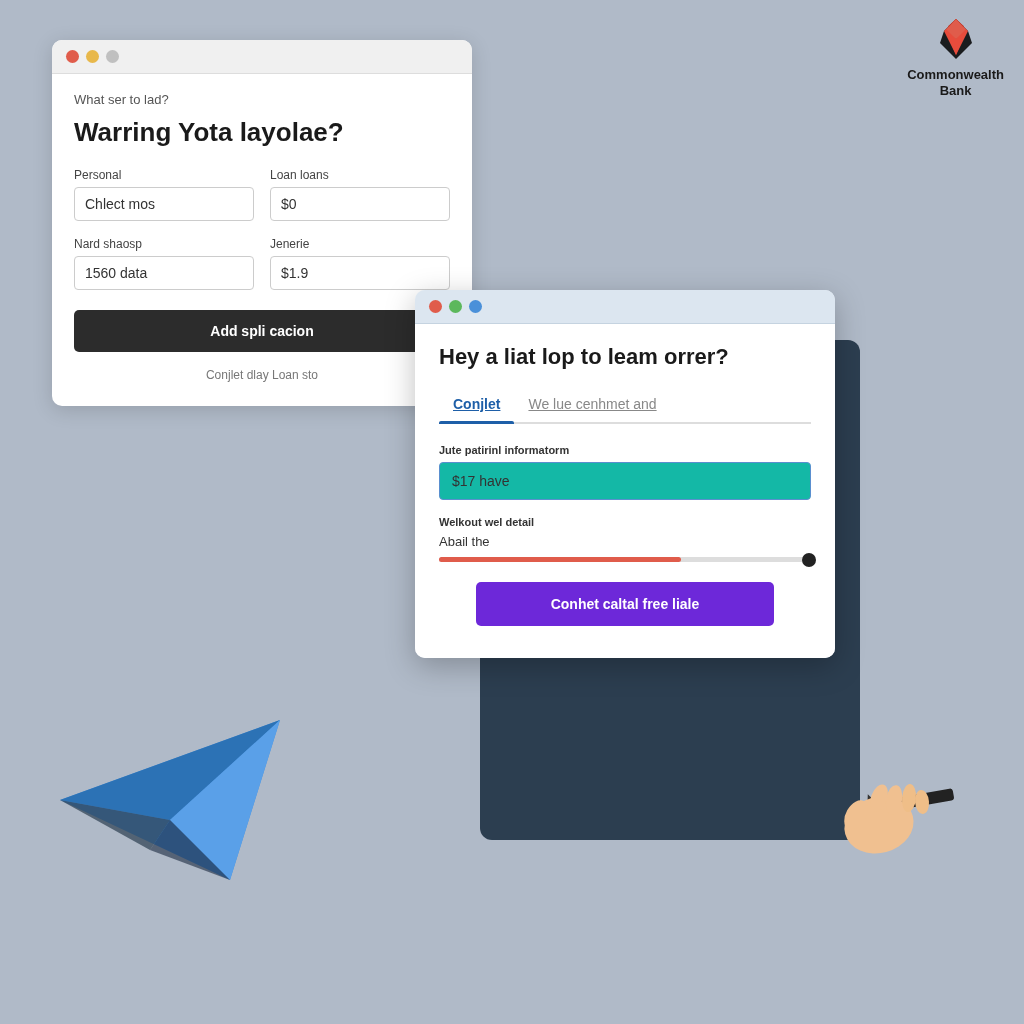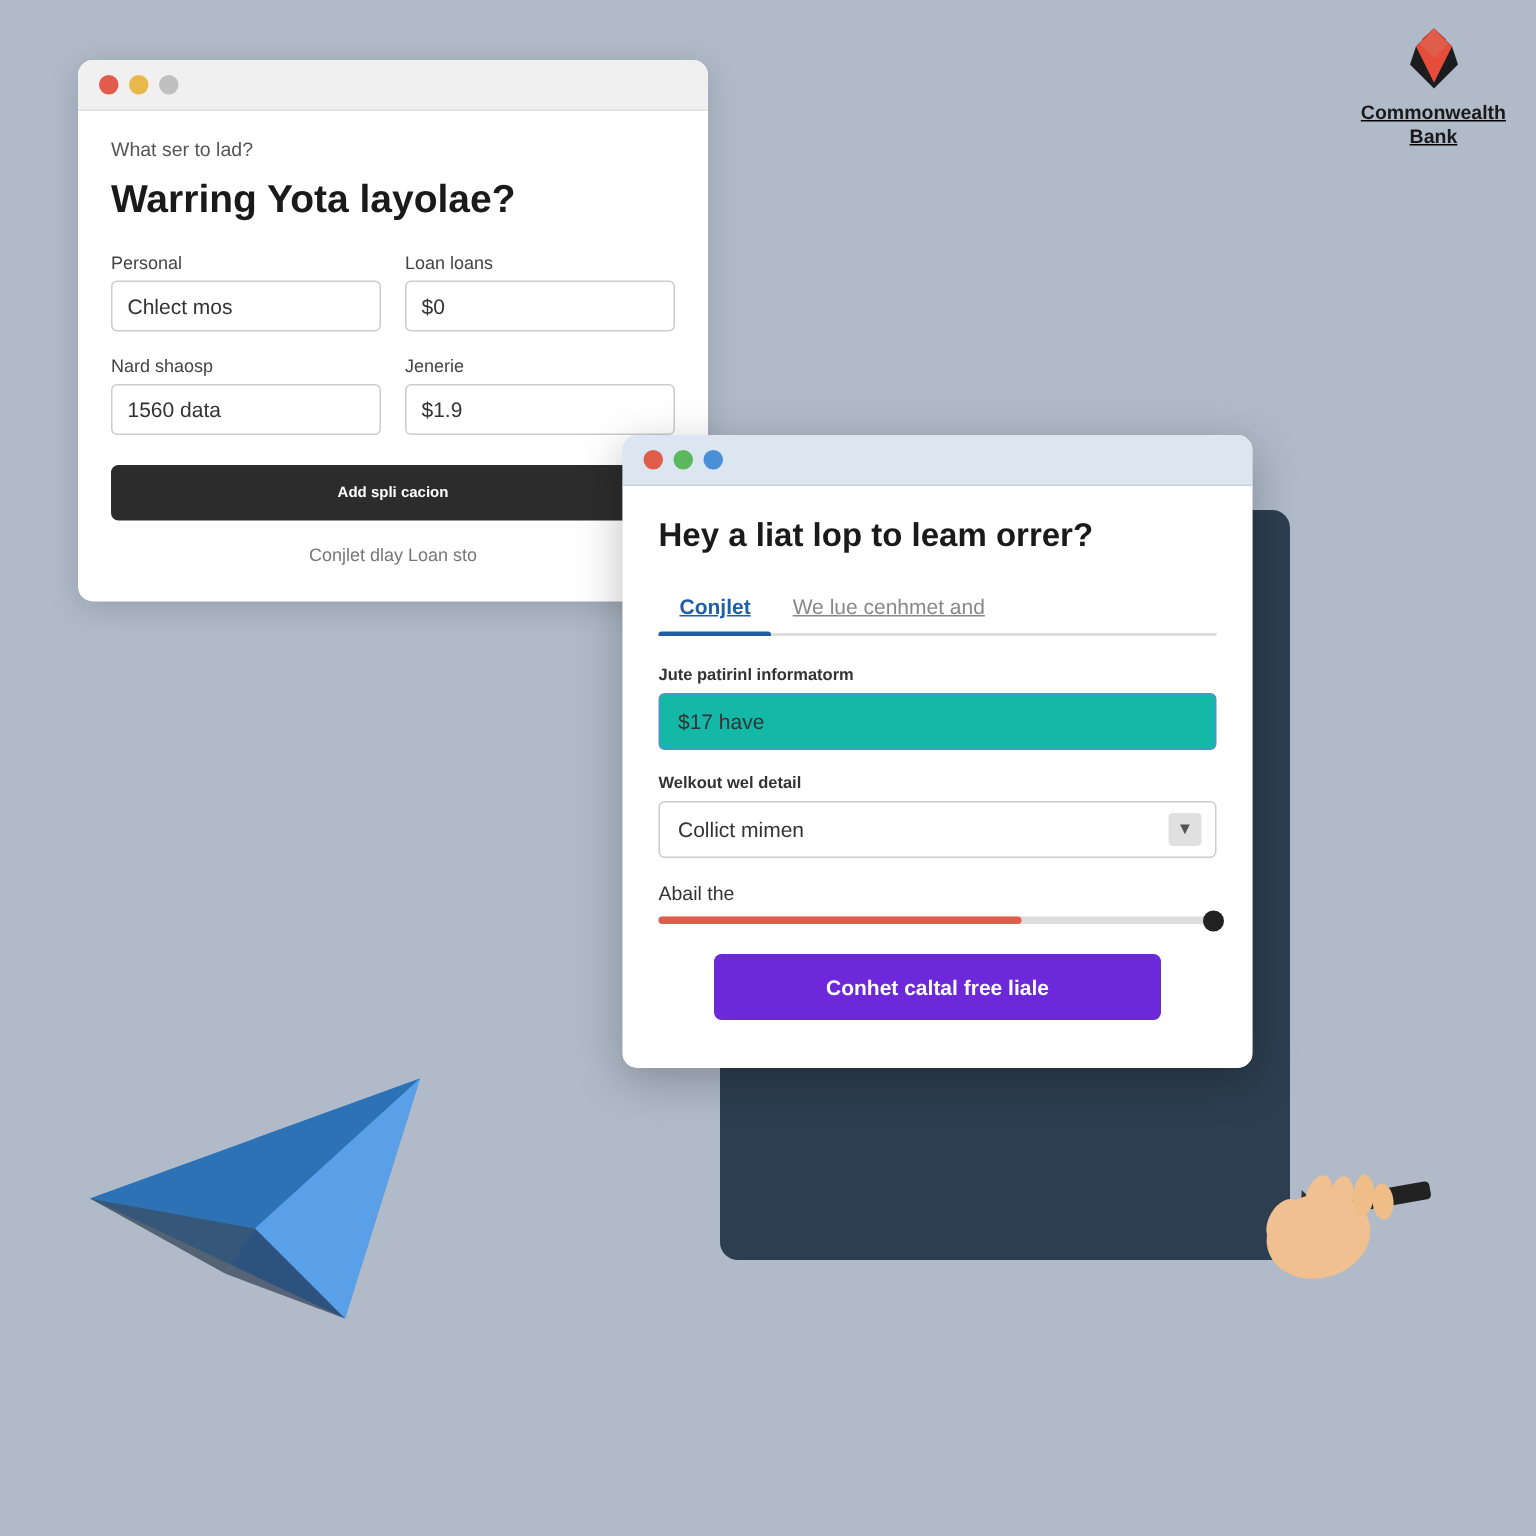--- a/index.html
+++ b/index.html
@@ -15,21 +15,20 @@
 
     
     .cba-logo {
       position: absolute;
       top: 15px;
       right: 20px;
       display: flex;
       flex-direction: column;
       align-items: center;
       gap: 4px;
-      text-decoration: underline;
     }
     .cba-logo-icon {
       width: 48px;
       height: 48px;
     }
     .cba-logo-text {
       font-size: 13px;
       font-weight: 600;
       color: #1a1a1a;
       text-align: center;
@@ -111,21 +110,21 @@
       background: #fff;
       width: 100%;
     }
 
     .btn-dark {
       background: #2c2c2c;
       color: #fff;
       border: none;
       border-radius: 5px;
       padding: 13px 20px;
-      font-size: 10px;
+      font-size: 14px;
       font-weight: 600;
       cursor: pointer;
       width: 100%;
       margin-top: 4px;
       margin-bottom: 16px;
     }
 
     .window-footer-text {
       font-size: 12px;
       color: #777;
@@ -394,26 +393,20 @@
 
     <div class="tabs">
       <div class="tab active">Conjlet</div>
       <div class="tab">We lue cenhmet and</div>
     </div>
 
     <div class="field-label">Jute patirinl informatorm</div>
     <input class="field-input" type="text" value="$17 have" style="">
 
     <div class="field-label">Welkout wel detail</div>
-    <div class="field-select-wrapper">
-      <select class="field-select">
-        <option>Collict mimen</option>
-      </select>
-      <div class="select-arrow">▼</div>
-    </div>
 
     <div class="slider-label">Abail the</div>
     <div class="slider-track">
       <div class="slider-fill"></div>
       <div class="slider-thumb"></div>
     </div>
 
     <button class="btn-cta">Conhet caltal free liale</button>
   </div>
 </div>

